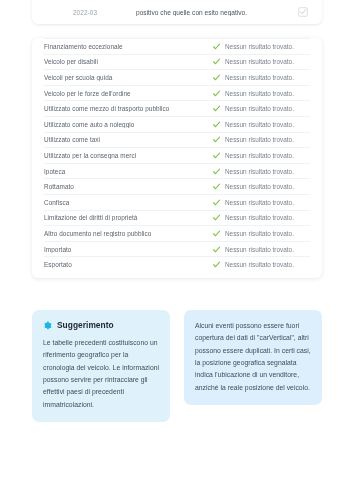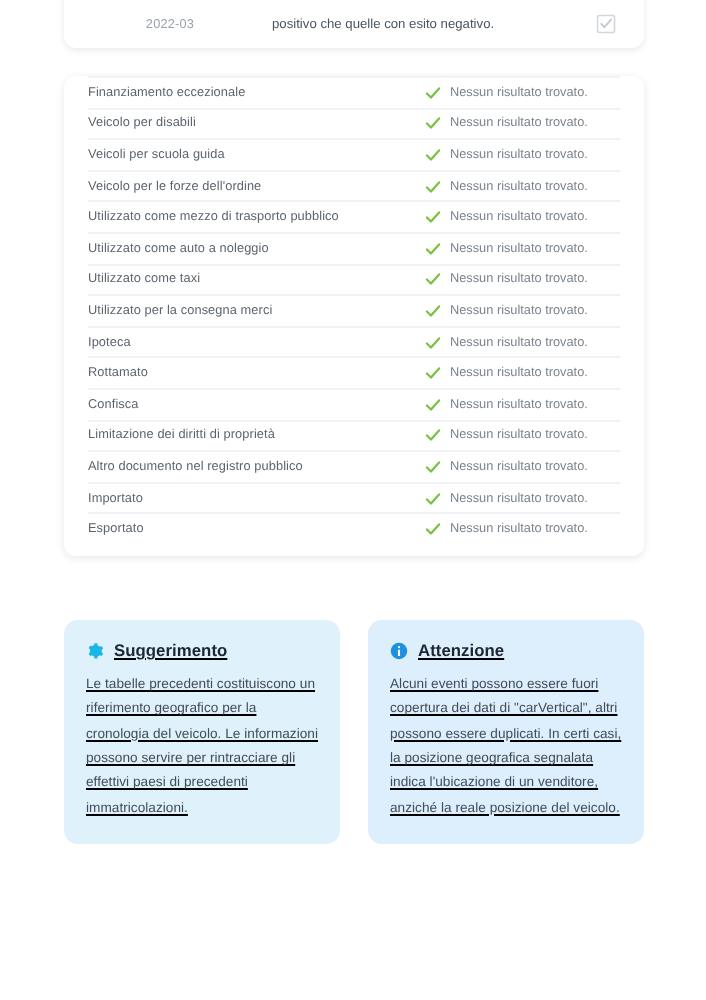--- a/index.html
+++ b/index.html
@@ -120,21 +120,20 @@
 
   
   .cards {
     position: absolute;
     left: 32px;
     top: 310px;
     width: 290px;
     display: flex;
     gap: 14px;
     align-items: flex-start;
-    text-decoration: underline;
   }
   .info-card {
     width: 138px;
     box-sizing: border-box;
     background: #e2f2fb;
     border-radius: 7px;
     padding: 10px 11px 11px 11px;
   }
   .info-card.tip { background: #dff2fb; }
   .info-card.warn { background: #ddeefc; }
@@ -318,22 +317,15 @@
     <div class="info-card tip">
       <div class="card-head">
         <svg class="gear-icon" width="9" height="9" viewBox="0 0 24 24">
           <path d="M12 8.6a3.4 3.4 0 1 0 0 6.8 3.4 3.4 0 0 0 0-6.8zm9 3.4c0-.6-.05-1.18-.15-1.74l2.02-1.5-2-3.46-2.35.95a9.2 9.2 0 0 0-3-1.74L15.2 1.5h-4l-.32 2.5a9.2 9.2 0 0 0-3 1.74l-2.35-.95-2 3.46 2.02 1.5A9.9 9.9 0 0 0 5.4 12c0 .6.05 1.18.15 1.74l-2.02 1.5 2 3.46 2.35-.95c.88.74 1.9 1.33 3 1.74l.32 2.5h4l.32-2.5a9.2 9.2 0 0 0 3-1.74l2.35.95 2-3.46-2.02-1.5c.1-.56.15-1.14.15-1.74z" fill="#19b6e6"></path>
         </svg>
         <div class="card-title">Suggerimento</div>
       </div>
       <div class="card-body">Le tabelle precedenti costituiscono un riferimento geografico per la cronologia del veicolo. Le informazioni possono servire per rintracciare gli effettivi paesi di precedenti immatricolazioni.</div>
     </div>
     <div class="info-card warn">
-      <div class="card-head">
-        <svg class="info-icon" width="9" height="9" viewBox="0 0 24 24">
-          <circle cx="12" cy="12" r="11" fill="#1e90e0"></circle>
-          <path d="M12 5.4a1.5 1.5 0 1 1 0 3 1.5 1.5 0 0 1 0-3zM10.6 10.4h2.8v8.2h-2.8z" fill="#ffffff"></path>
-        </svg>
-        <div class="card-title">Attenzione</div>
-      </div>
       <div class="card-body">Alcuni eventi possono essere fuori copertura dei dati di "carVertical", altri possono essere duplicati. In certi casi, la posizione geografica segnalata indica l'ubicazione di un venditore, anziché la reale posizione del veicolo.</div>
     </div>
   </div>
 
 </body></html>

